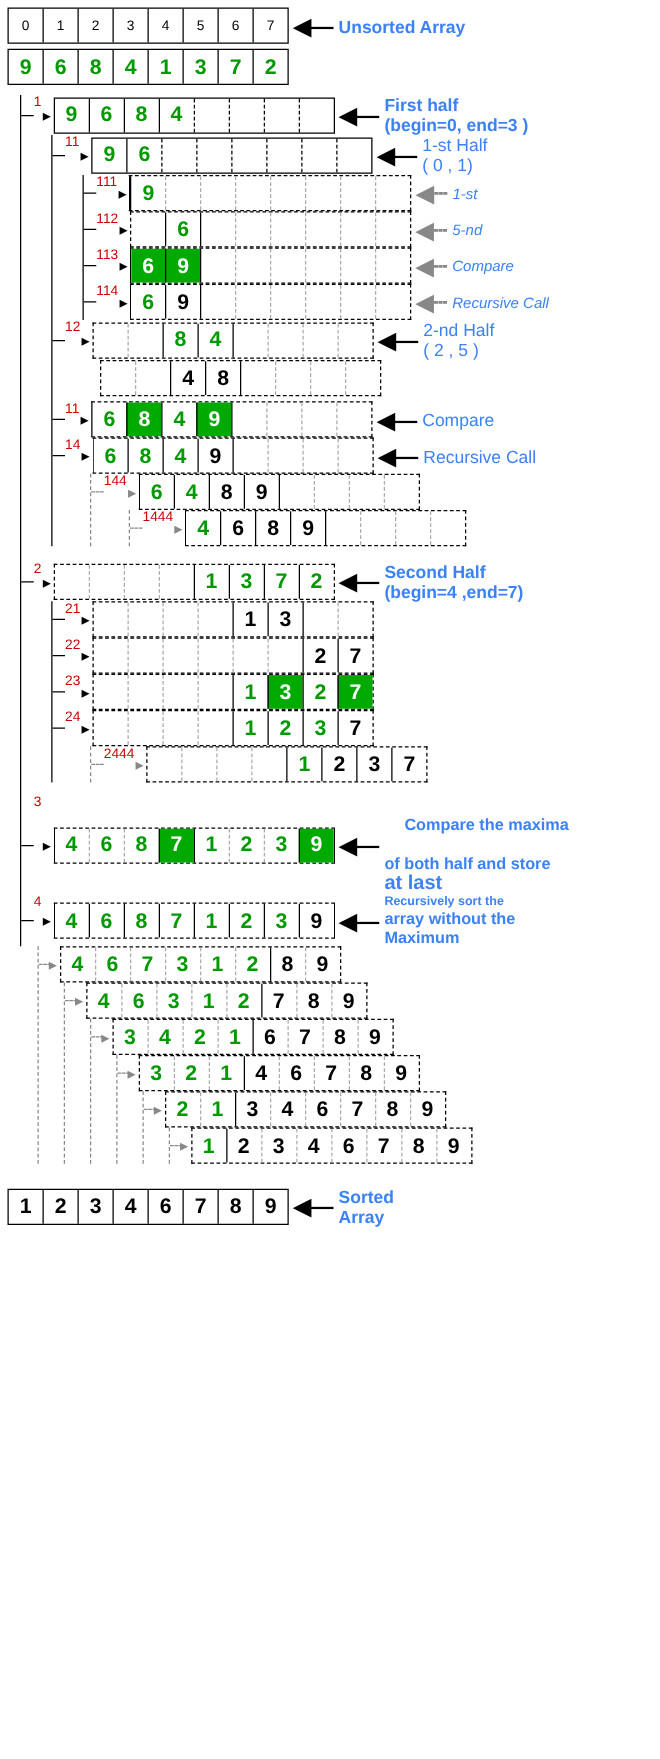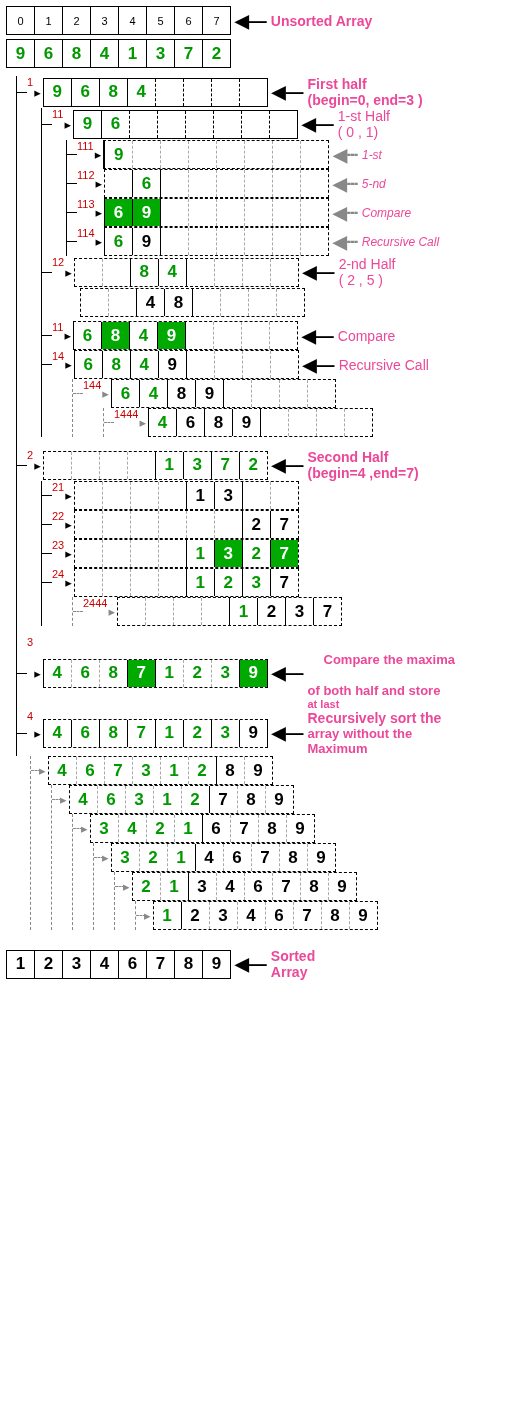--- a/index.html
+++ b/index.html
@@ -7,21 +7,21 @@
 .cells{display:flex;border:1.5px solid #000}
 .cells.dashed{border-style:dashed}
 .cell{width:27px;height:27px;display:flex;align-items:center;justify-content:center;font-weight:bold;font-size:17px}
 .cell+.cell{border-left:1px solid #000}
 .cells.dashed .cell+.cell{border-left:1px dashed #aaa}
 .cell.sep{border-left:1.5px solid #000!important}
 .cell.idx{font-size:11px;font-weight:normal}
 .cell.v{color:#090}
 .cell.g{background:#0a0;color:#fff}
 .cell.k{color:#000}
-.lbl{margin-left:24px;font-weight:bold;font-size:14px;color:#ec4899}
+.lbl{margin-left:24px;font-weight:bold;font-size:14px;color:#3b82f6}
 .lbl.sm{font-size:12px;font-weight:normal;font-style:italic}
 .lbl.mid{font-size:14px;font-weight:normal}
 .step{color:#c00;font-size:11px;margin-right:3px;align-self:flex-start}
 .arrow{font-size:18px;font-weight:bold;margin:0 4px}
 .arrow.d{color:#888}
 .tree{border-left:1.5px solid #000;margin-left:10px;padding-left:0}
 .tree.d{border-left:1.5px dashed #888}
 .branch{display:flex;align-items:center}
 .branch::before{content:"";width:10px;border-top:1.5px solid #000;margin-left:0}
 .branch.d::before{border-top-style:dashed;border-color:#888}
@@ -372,40 +372,40 @@
         <div class="cell g sep">7</div>
         <div class="cell v sep">1</div>
         <div class="cell v">2</div>
         <div class="cell v">3</div>
         <div class="cell g sep">9</div>
   </div>
   <span class="arrow">◀—</span>
   <div>
         <div class="lbl" style="margin:16px;font-size:13px">Compare the maxima</div>
         <div class="lbl" style="margin:0;font-size:13px">of both half and store</div>
-        <div class="lbl" style="margin:0;font-size:11px">at last</div>
+        <div class="lbl" style="margin:0;font-size:16px">at last</div>
       </div>
 </div>
 
 <div class="branch">
   <span class="step">4</span>
       <span class="ah">▸</span>
   <div class="cells dashed" style="border-left-style:solid;border-right-style:solid">
     <div class="cell v">4</div>
         <div class="cell v sep">6</div>
         <div class="cell v sep">8</div>
         <div class="cell v sep">7</div>
         <div class="cell v sep">1</div>
         <div class="cell v sep">2</div>
         <div class="cell v sep">3</div>
         <div class="cell k sep">9</div>
   </div>
   <span class="arrow">◀—</span>
   <div>
-        <div class="lbl" style="margin:0;font-size:14px">Recursively sort the</div>
+        <div class="lbl" style="margin:0;font-size:10px">Recursively sort the</div>
         <div class="lbl" style="margin:0;font-size:13px">array without the</div>
         <div class="lbl" style="margin:0;font-size:13px">Maximum</div>
       </div>
 </div>
 </div>
 
 <div class="tree d" style="margin-left:24px">
 <div class="branch d">
       <span class="ah" style="color:#888">▸</span>
   <div class="cells dashed">

